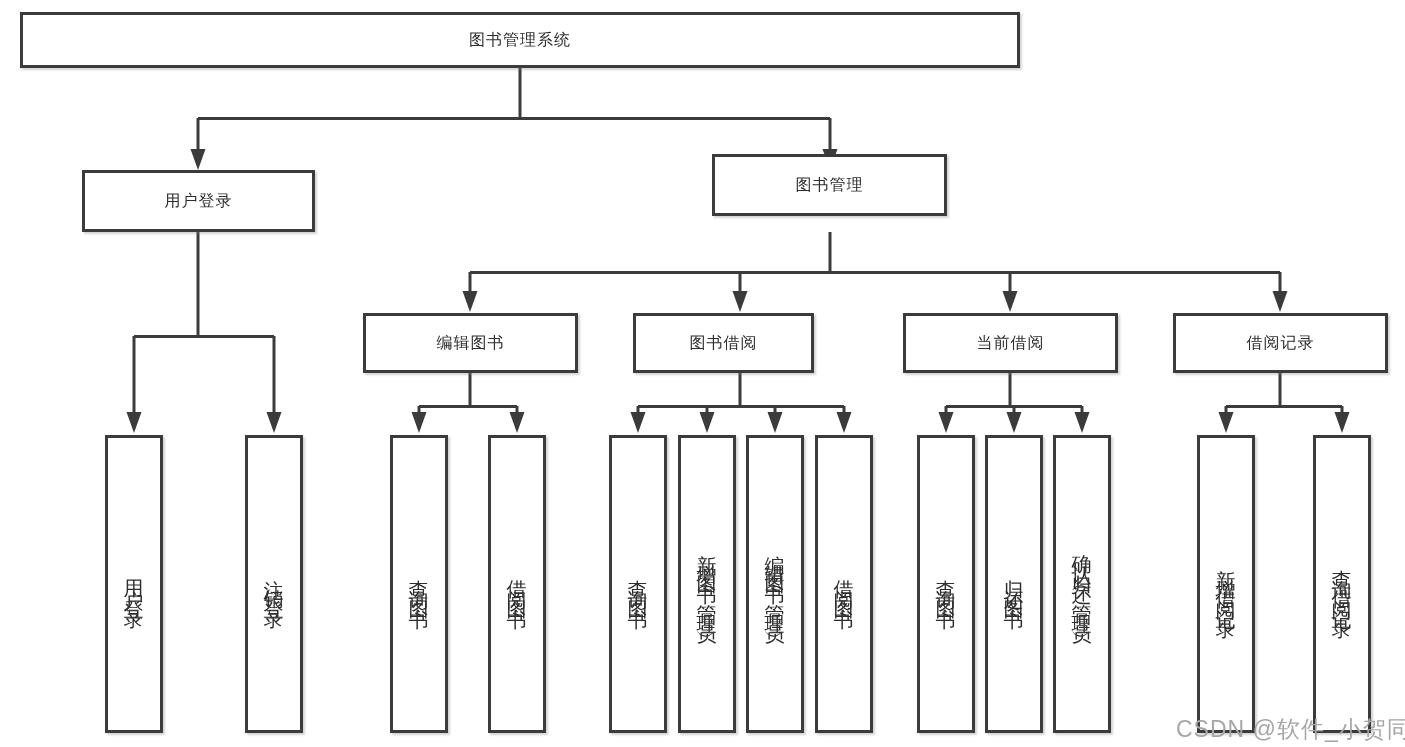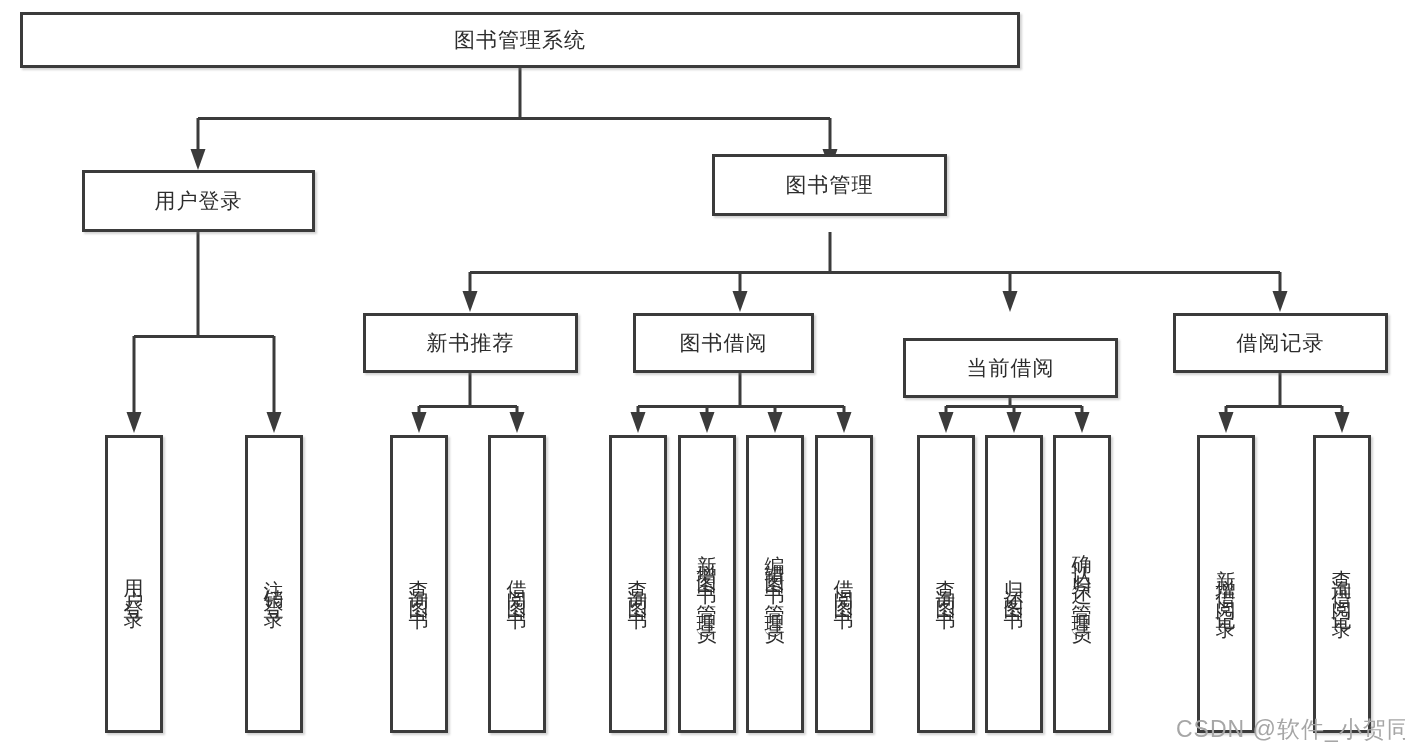--- a/index.html
+++ b/index.html
@@ -11,21 +11,21 @@
   html,body{margin:0;padding:0;background:var(--bg);}
   body{font-family:"Liberation Sans","DejaVu Sans",sans-serif;}
   #canvas{
     position:relative;width:1405px;height:747px;background:var(--bg);overflow:hidden;
   }
   #wires{position:absolute;left:0;top:0;pointer-events:none;}
   .node{
     position:absolute;box-sizing:border-box;background:#fff;
     border:3px solid var(--line);
     display:flex;align-items:center;justify-content:center;
-    color:var(--text);font-size:21px;letter-spacing:1px;
+    color:var(--text);font-size:16px;letter-spacing:1px;
     box-shadow:2px 2px 2px rgba(130,130,130,.35);
     z-index:2;
   }
   .leaf{
     position:absolute;box-sizing:border-box;background:#fff;
     border:3px solid var(--line);
     width:58px;height:298px;top:435px;
     display:flex;align-items:center;justify-content:center;
     color:var(--text);
     box-shadow:2px 2px 2px rgba(130,130,130,.35);
@@ -111,23 +111,23 @@
       <polygon points="1218.5,412 1233.5,412 1226,433"></polygon>
       <polygon points="1334.5,412 1349.5,412 1342,433"></polygon>
     </g>
   </svg>
 
   <div class="node" style="left:20px;top:12px;width:1000px;height:56px;">图书管理系统</div>
 
   <div class="node" style="left:82px;top:170px;width:233px;height:62px;">用户登录</div>
   <div class="node" style="left:712px;top:154px;width:235px;height:62px;">图书管理</div>
 
-  <div class="node" style="left:363px;top:313px;width:215px;height:60px;">新书推荐</div>
+  <div class="node" style="left:363px;top:313px;width:215px;height:60px;">编辑图书</div>
   <div class="node" style="left:633px;top:313px;width:181px;height:60px;">图书借阅</div>
-  <div class="node" style="left:903px;top:313px;width:215px;height:60px;margin-top:25px;">当前借阅</div>
+  <div class="node" style="left:903px;top:313px;width:215px;height:60px;">当前借阅</div>
   <div class="node" style="left:1173px;top:313px;width:215px;height:60px;">借阅记录</div>
 
   <div class="leaf" style="left:105px;">
     <span>用户登录</span>
   </div>
   <div class="leaf" style="left:245px;">
     <span>注销登录</span>
   </div>
 
   <div class="leaf" style="left:390px;">

